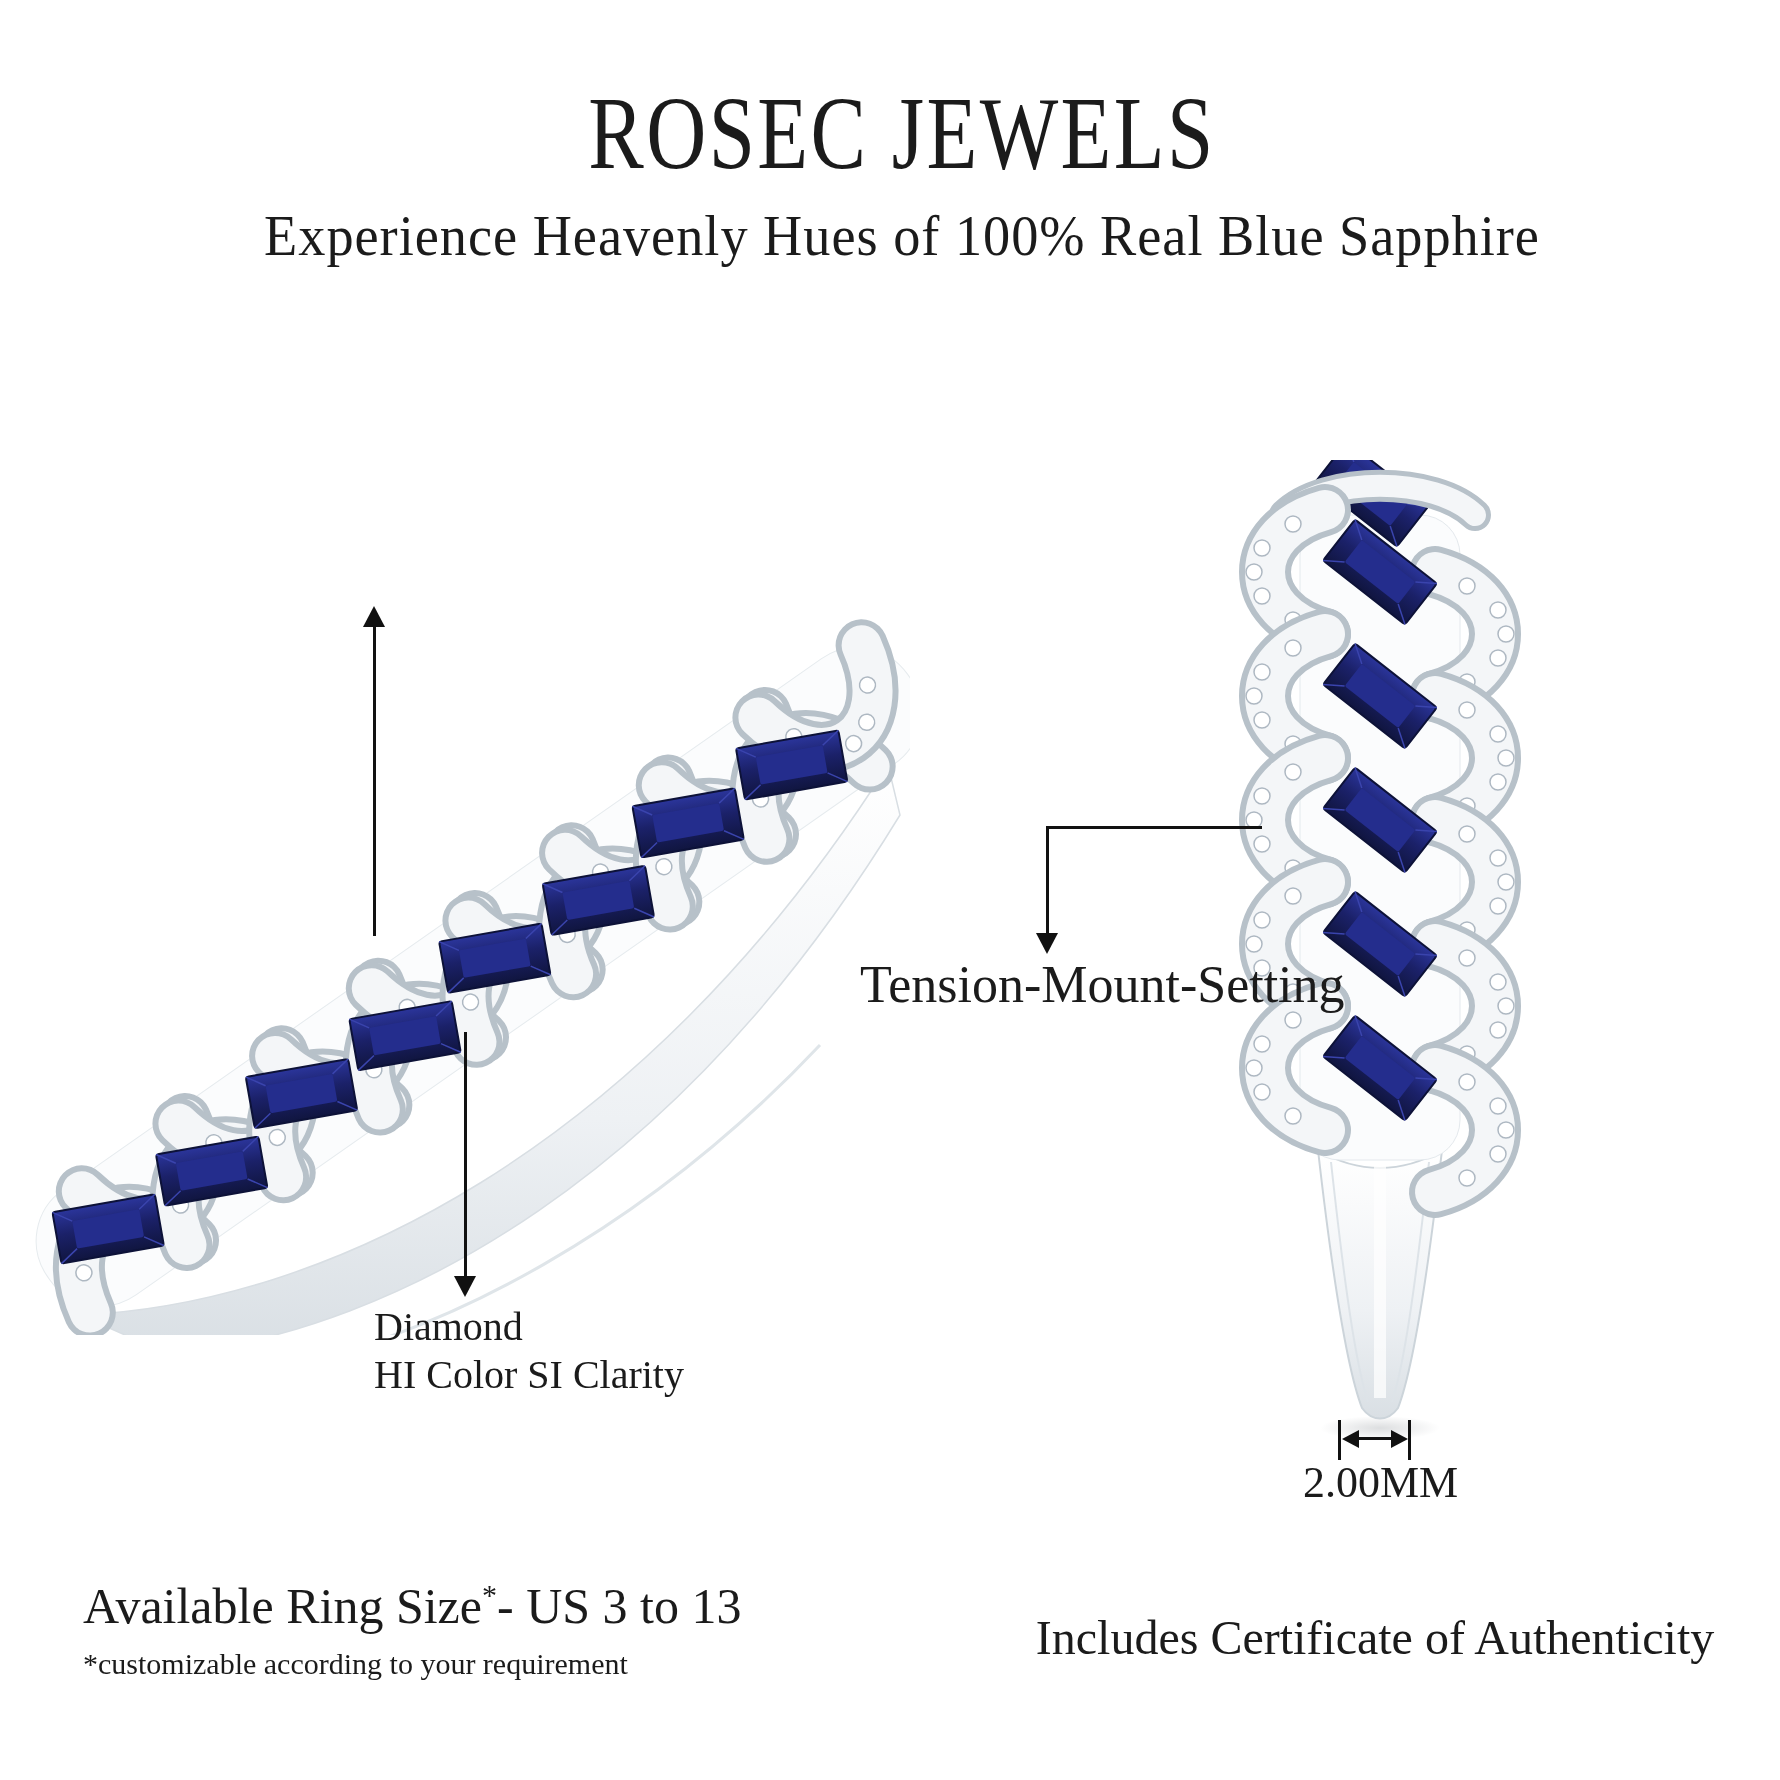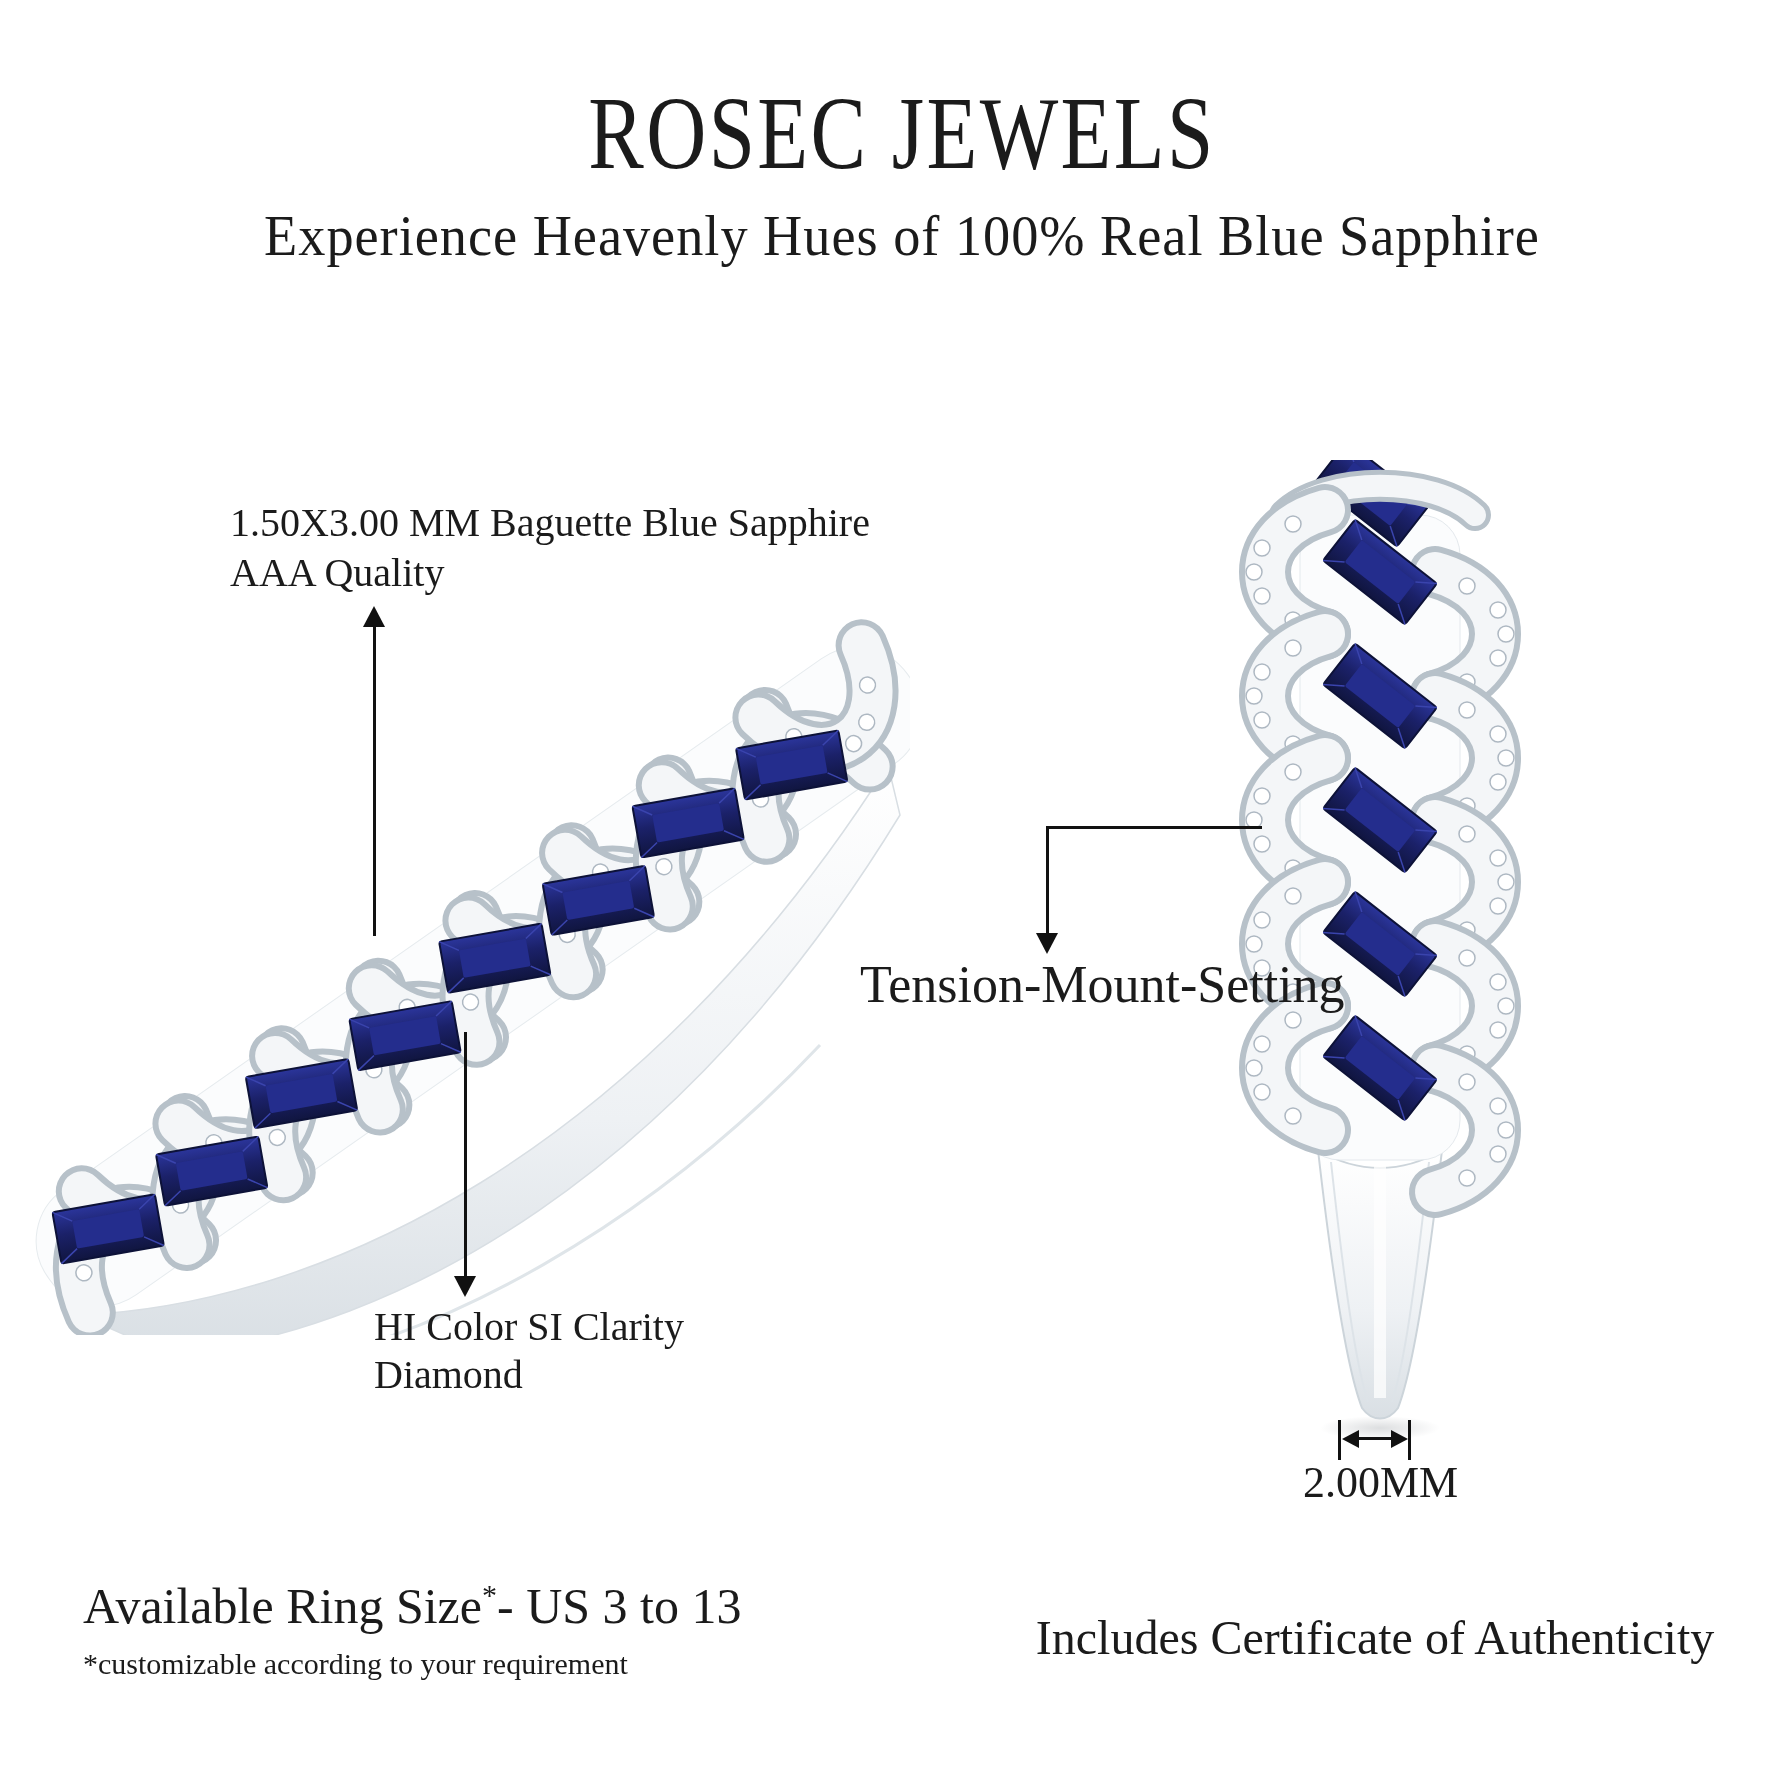--- a/index.html
+++ b/index.html
@@ -171,37 +171,33 @@
       <use href="#unitV" y="372"></use>
         <use href="#unitV" y="496"></use>
       <use href="#bagu" transform="translate(230,62) rotate(38)"></use>
       <use href="#bagu" transform="translate(230,186) rotate(38)"></use>
       <use href="#bagu" transform="translate(230,310) rotate(38)"></use>
       <use href="#bagu" transform="translate(230,434) rotate(38)"></use>
       <use href="#bagu" transform="translate(230,558) rotate(38)"></use>
     </g>
   </svg>
 
-  <div class="ann ann-sapphire">
-    <div>1.50X3.00 MM Baguette Blue Sapphire</div>
-    <div>AAA Quality</div>
-  </div>
   <div class="tri tri-up" style="left:363px;top:606px;"></div>
   <div class="vline" style="left:373px;top:624px;width:3px;height:312px;"></div>
 
   <div class="hline" style="left:1046px;top:826px;width:216px;height:3px;"></div>
   <div class="vline" style="left:1046px;top:826px;width:3px;height:110px;"></div>
   <div class="tri tri-down" style="left:1036px;top:933px;"></div>
   <div class="ann ann-tension">Tension-Mount-Setting</div>
 
   <div class="vline" style="left:464px;top:1032px;width:3px;height:246px;"></div>
   <div class="tri tri-down" style="left:454px;top:1276px;"></div>
   <div class="ann ann-diamond">
+    <div>Diamond</div>
     <div>HI Color SI Clarity</div>
-    <div>Diamond</div>
   </div>
 
   <div class="vline" style="left:1338px;top:1420px;width:3px;height:40px;"></div>
   <div class="vline" style="left:1408px;top:1420px;width:3px;height:40px;"></div>
   <div class="tri tri-left" style="left:1342px;top:1430px;"></div>
   <div class="hline" style="left:1355px;top:1437px;width:40px;height:3px;"></div>
   <div class="tri tri-right" style="left:1391px;top:1430px;"></div>
   <div class="ann ann-width">2.00MM</div>
 
   <div class="foot-left">

